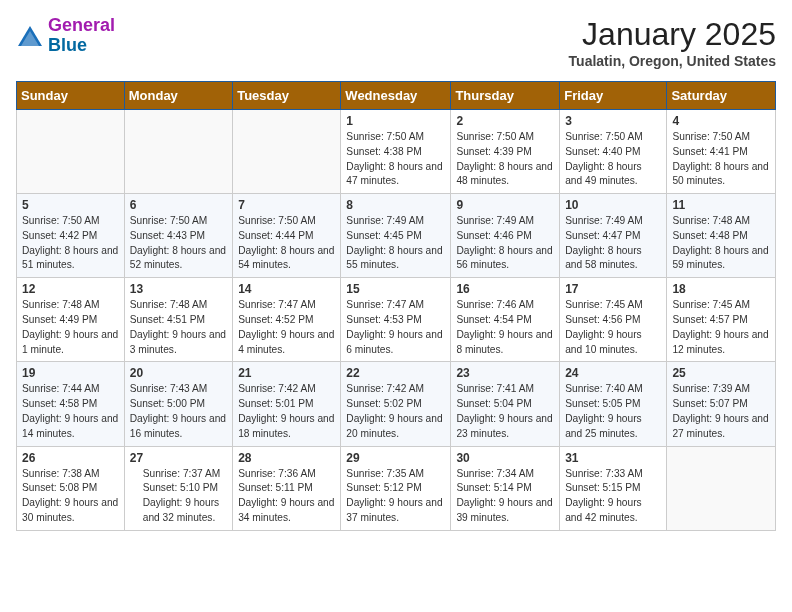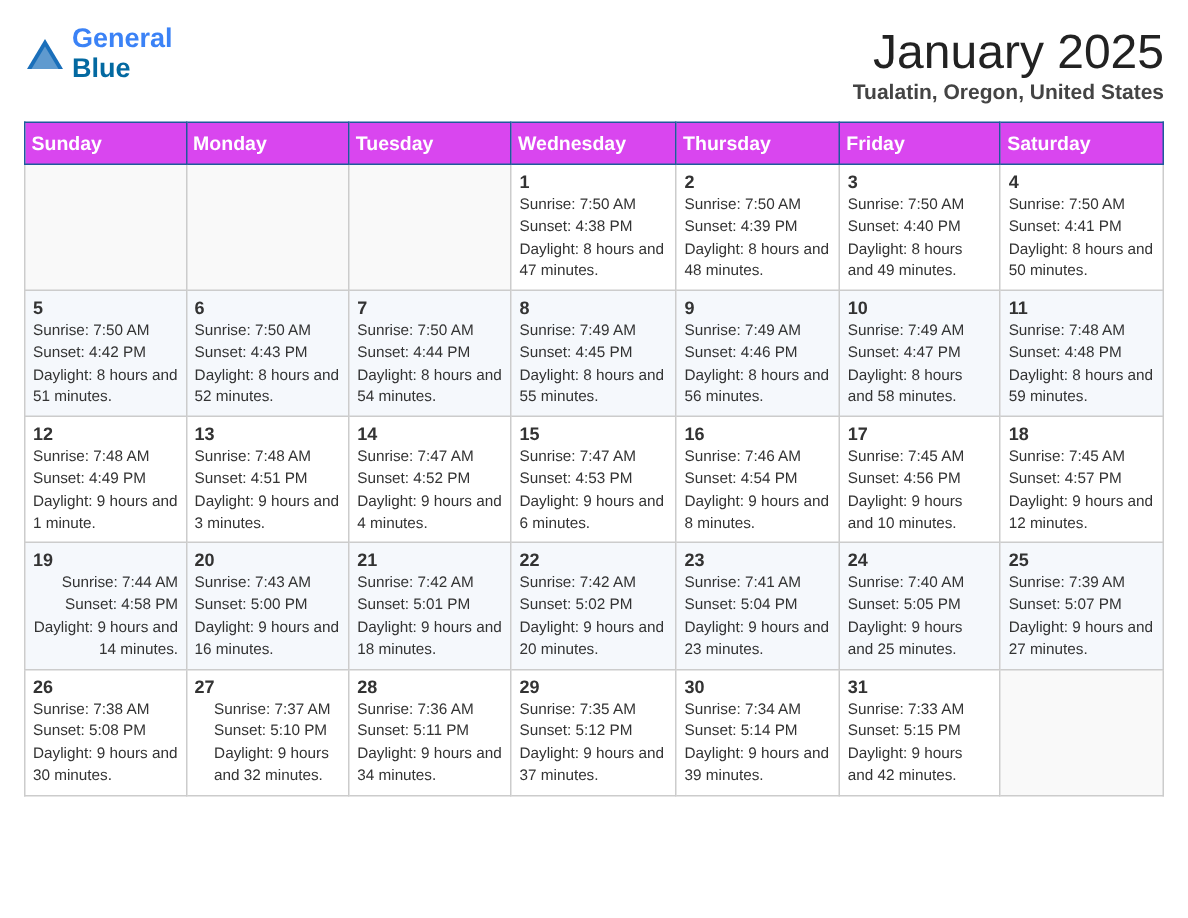--- a/index.html
+++ b/index.html
@@ -21,21 +21,21 @@
       align-items: center;
     }
     .logo-text {
       display: flex;
       flex-direction: column;
       line-height: 1.1;
     }
     .logo-general {
       font-size: 18px;
       font-weight: bold;
-      color: #3b82f6;
+      color: #a21caf;
     }
     .logo-blue {
       font-size: 18px;
       font-weight: bold;
       color: #0369a1;
     }
     .logo-icon {
       width: 28px;
       height: 28px;
       margin-right: 4px;
@@ -52,21 +52,21 @@
       font-size: 14px;
       color: #444;
       font-weight: bold;
     }
     .calendar {
       width: 100%;
       border-collapse: collapse;
       border: 1px solid #ccc;
     }
     .calendar th {
-      background: #d946ef;
+      background: #a16207;
       color: #fff;
       font-size: 13px;
       padding: 6px 4px;
       text-align: left;
       border: 1px solid #1e5a9c;
     }
     .calendar td {
       vertical-align: top;
       border: 1px solid #ccc;
       padding: 4px 5px;
@@ -244,21 +244,21 @@
         <td>
           <span class="day-num">18</span>
           <div class="day-info" style="white-space: pre-line;">Sunrise: 7:45 AM
 Sunset: 4:57 PM
 Daylight: 9 hours and 12 minutes.</div>
         </td>
       </tr>
       <tr>
         <td>
           <span class="day-num">19</span>
-          <div class="day-info" style="white-space: pre-line; text-align: right;">Sunrise: 7:44 AM
+          <div class="day-info" style="white-space: pre-line;">Sunrise: 7:44 AM
 Sunset: 4:58 PM
 Daylight: 9 hours and 14 minutes.</div>
         </td>
         <td>
           <span class="day-num">20</span>
           <div class="day-info" style="white-space: pre-line;">Sunrise: 7:43 AM
 Sunset: 5:00 PM
 Daylight: 9 hours and 16 minutes.</div>
         </td>
         <td>

